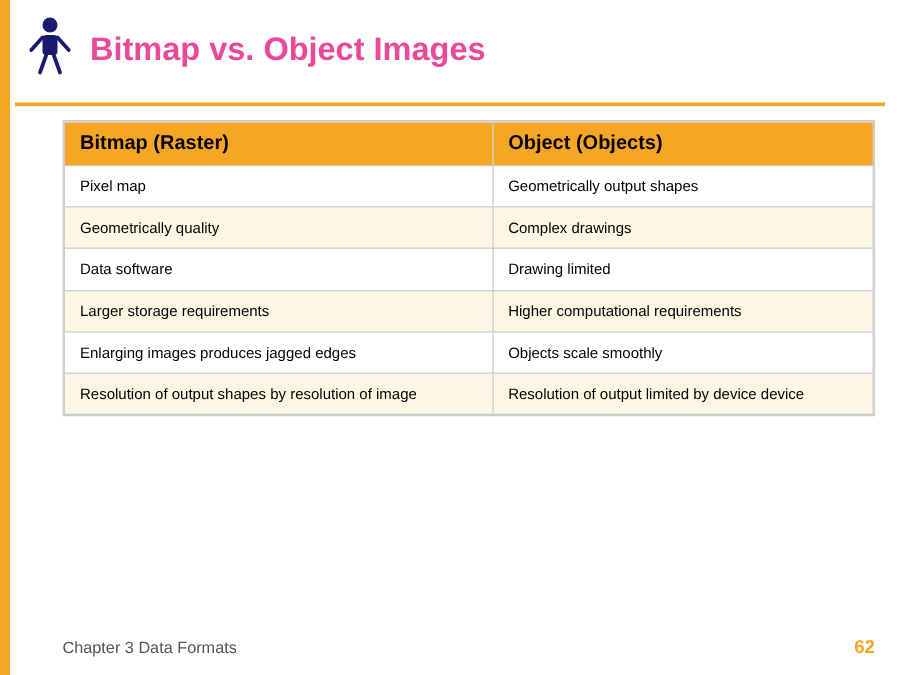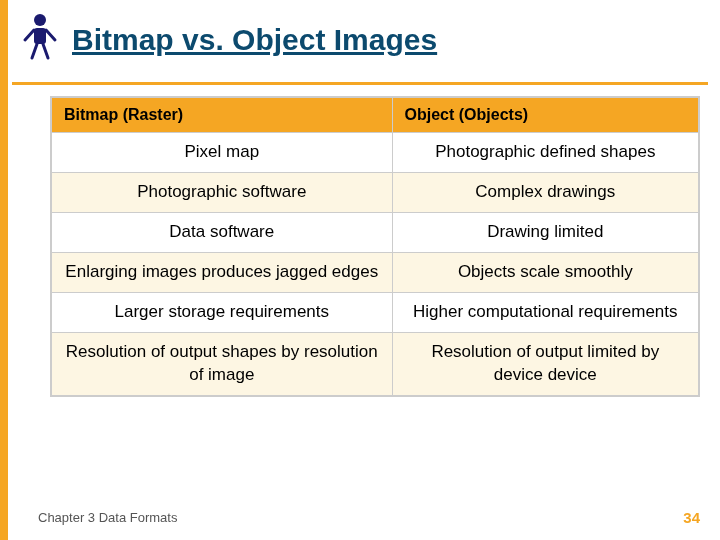--- a/index.html
+++ b/index.html
@@ -31,25 +31,24 @@
       gap: 12px;
     }
 
     .icon-figure {
       width: 40px;
       height: 55px;
       flex-shrink: 0;
     }
 
     .title {
-      font-size: 30px;
+      font-size: 26px;
       font-weight: bold;
-      color: #0c4a6e;
+      color: #ec4899;
       line-height: 1.1;
-      text-decoration: underline;
     }
 
     .divider {
       position: absolute;
       top: 82px;
       left: 12px;
       right: 12px;
       height: 3px;
       background: #f5a623;
     }
@@ -77,37 +76,36 @@
       border: 1px solid #ccc;
       font-size: 16px;
       margin-left: 28px;
     }
 
     tbody tr td {
       padding: 8px 12px;
       border: 1px solid #ccc;
       vertical-align: top;
       color: #000;
-      font-size: 17px;
+      font-size: 12px;
       line-height: 1.35;
-      text-align: center;
     }
 
     tbody tr:nth-child(odd) {
       background: #fff;
     }
 
     tbody tr:nth-child(even) {
       background: #fdf6e3;
     }
 
     .footer {
       position: absolute;
       bottom: 14px;
-      left: 38px;
+      left: 50px;
       right: 20px;
       display: flex;
       justify-content: space-between;
       align-items: center;
     }
 
     .footer-text {
       font-size: 13px;
       color: #555;
     }
@@ -148,42 +146,42 @@
   <table>
     <thead>
       <tr>
         <th>Bitmap (Raster)</th>
         <th>Object (Objects)</th>
       </tr>
     </thead>
     <tbody id="table-body">
     <tr>
           <td>Pixel map</td>
-          <td>Photographic defined shapes</td>
+          <td>Geometrically output shapes</td>
         </tr>
         <tr>
-          <td>Photographic software</td>
+          <td>Geometrically quality</td>
           <td>Complex drawings</td>
         </tr>
         <tr>
           <td>Data software</td>
           <td>Drawing limited</td>
         </tr>
         <tr>
+          <td>Larger storage requirements</td>
+          <td>Higher computational requirements</td>
+        </tr>
+        <tr>
           <td>Enlarging images produces jagged edges</td>
           <td>Objects scale smoothly</td>
-        </tr>
-        <tr>
-          <td>Larger storage requirements</td>
-          <td>Higher computational requirements</td>
         </tr>
         <tr>
           <td>Resolution of output shapes by resolution of image</td>
           <td>Resolution of output limited by device device</td>
         </tr>
       </tbody>
   </table>
 </div>
 
 <div class="footer">
   <span class="footer-text">Chapter 3 Data Formats</span>
-  <span class="footer-page">34</span>
+  <span class="footer-page">62</span>
 </div>
 
 </body></html>

